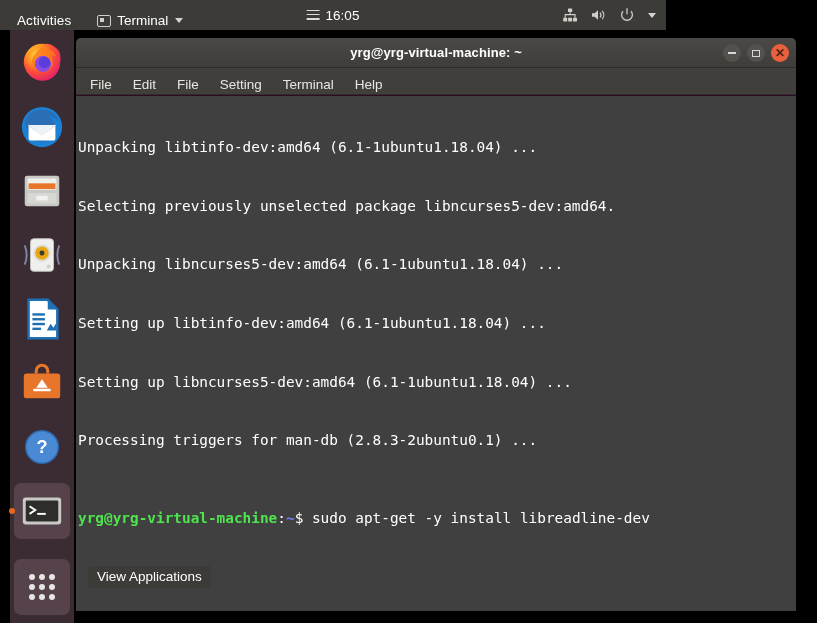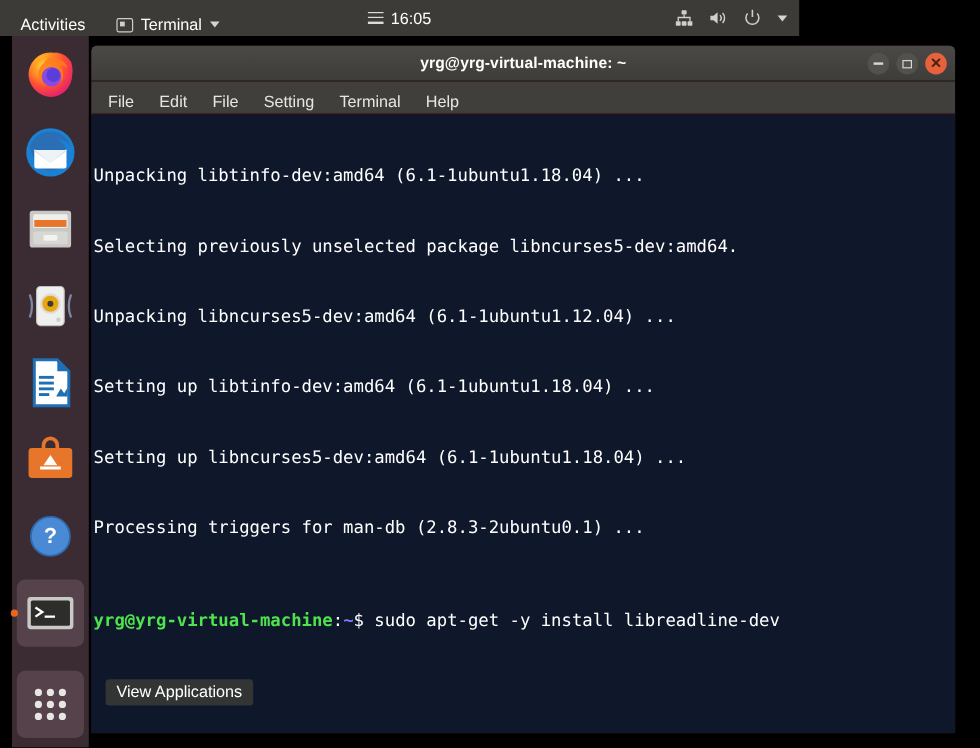--- a/index.html
+++ b/index.html
@@ -165,21 +165,21 @@
     padding-left: 12px;
     gap: 17px;
     border-bottom: 1px solid #2f2d2b;
   }
   .menu-item { color: #e8e6e3; font-size: 13.5px; padding: 2px 2px; }
 
   
   #term {
     position: absolute; left: 0; top: 58px;
     width: 732px; height: 515px;
-    background: #0f172a;
+    background: #404040;
     padding: 3px 0 0 2px;
     font-family: "DejaVu Sans Mono", "Liberation Mono", monospace;
     font-size: 14.4px;
     line-height: 19.55px;
     color: #ffffff;
     white-space: pre;
     overflow: hidden;
   }
   .line { height: 19.55px; }
   .c-green { color: #4ee44e; font-weight: bold; }
@@ -368,21 +368,21 @@
       <span class="menu-item">Edit</span>
       <span class="menu-item">File</span>
       <span class="menu-item">Setting</span>
       <span class="menu-item">Terminal</span>
       <span class="menu-item">Help</span>
     </div>
 
     <div id="term">
       <div class="line">Unpacking libtinfo-dev:amd64 (6.1-1ubuntu1.18.04) ...</div>
       <div class="line">Selecting previously unselected package libncurses5-dev:amd64.</div>
-      <div class="line">Unpacking libncurses5-dev:amd64 (6.1-1ubuntu1.12.04) ...</div>
+      <div class="line">Unpacking libncurses5-dev:amd64 (6.1-1ubuntu1.18.04) ...</div>
       <div class="line">Setting up libtinfo-dev:amd64 (6.1-1ubuntu1.18.04) ...</div>
       <div class="line">Setting up libncurses5-dev:amd64 (6.1-1ubuntu1.18.04) ...</div>
       <div class="line">Processing triggers for man-db (2.8.3-2ubuntu0.1) ...</div>
 
       <div class="line"><span class="c-green">yrg@yrg-virtual-machine</span><span class="c-white">:</span><span class="c-blue">~</span><span class="c-white">$</span><span class="c-white"> sudo apt-get -y install libreadline-dev</span></div>
 
       
       
       
       

